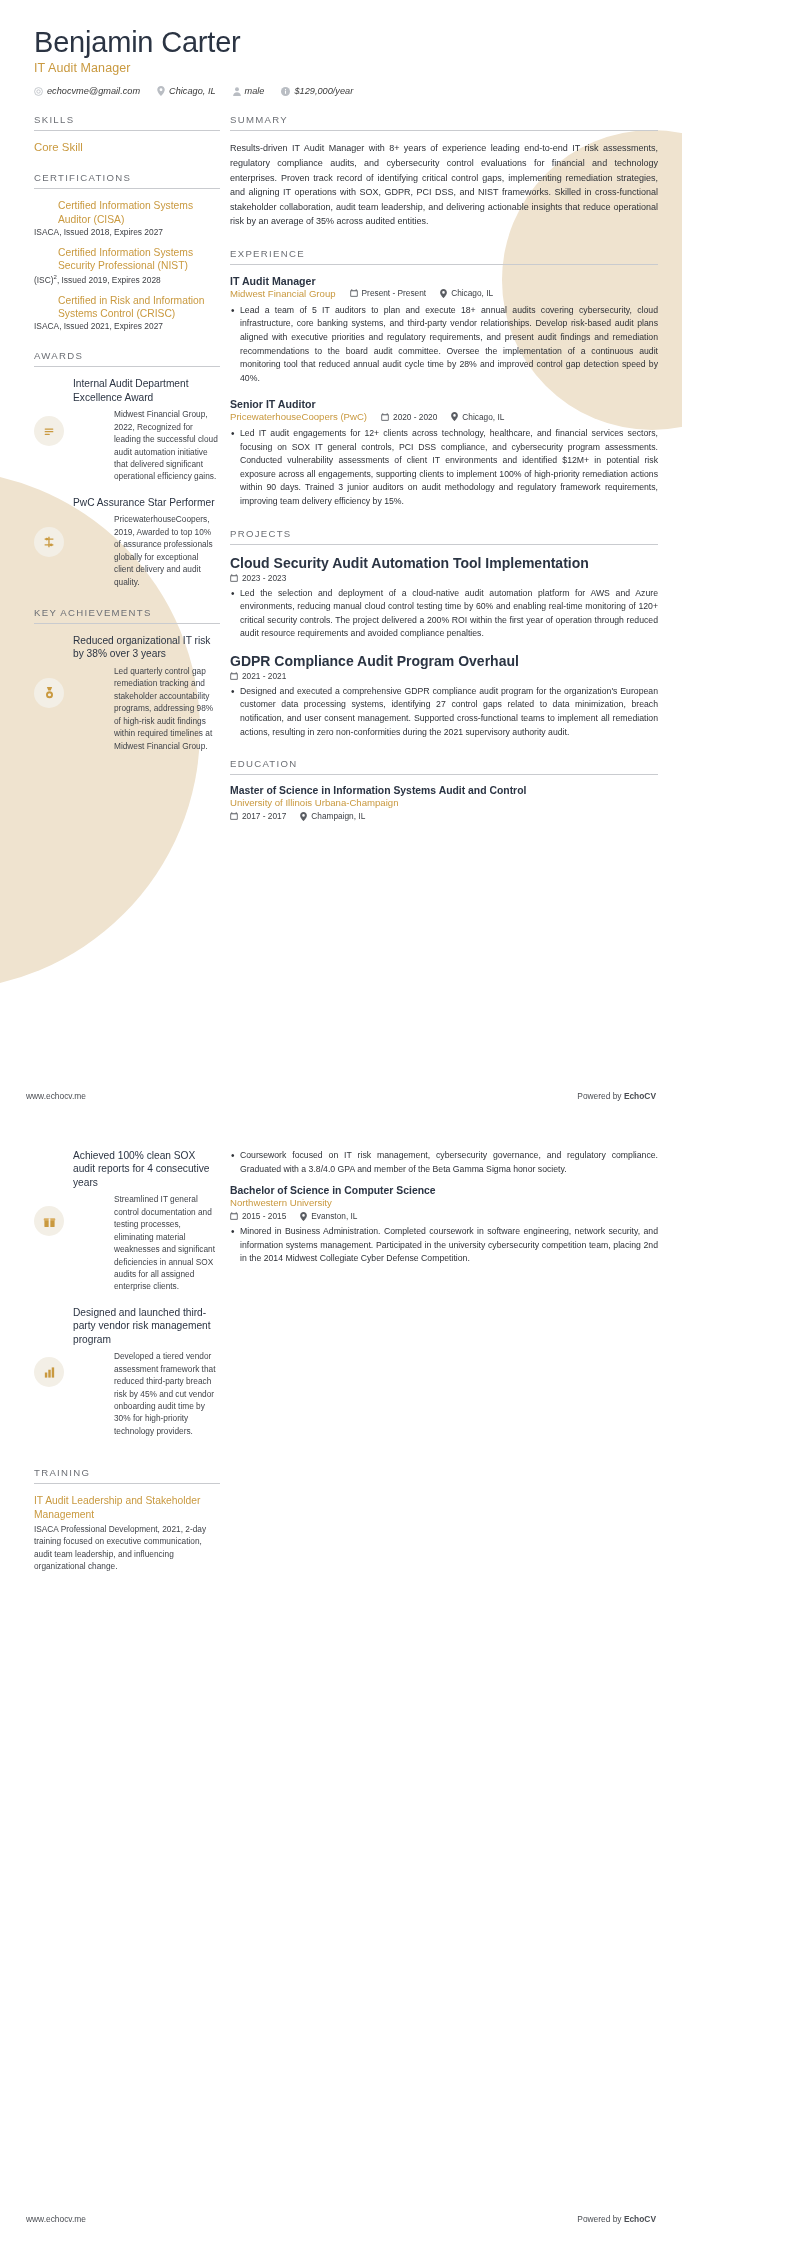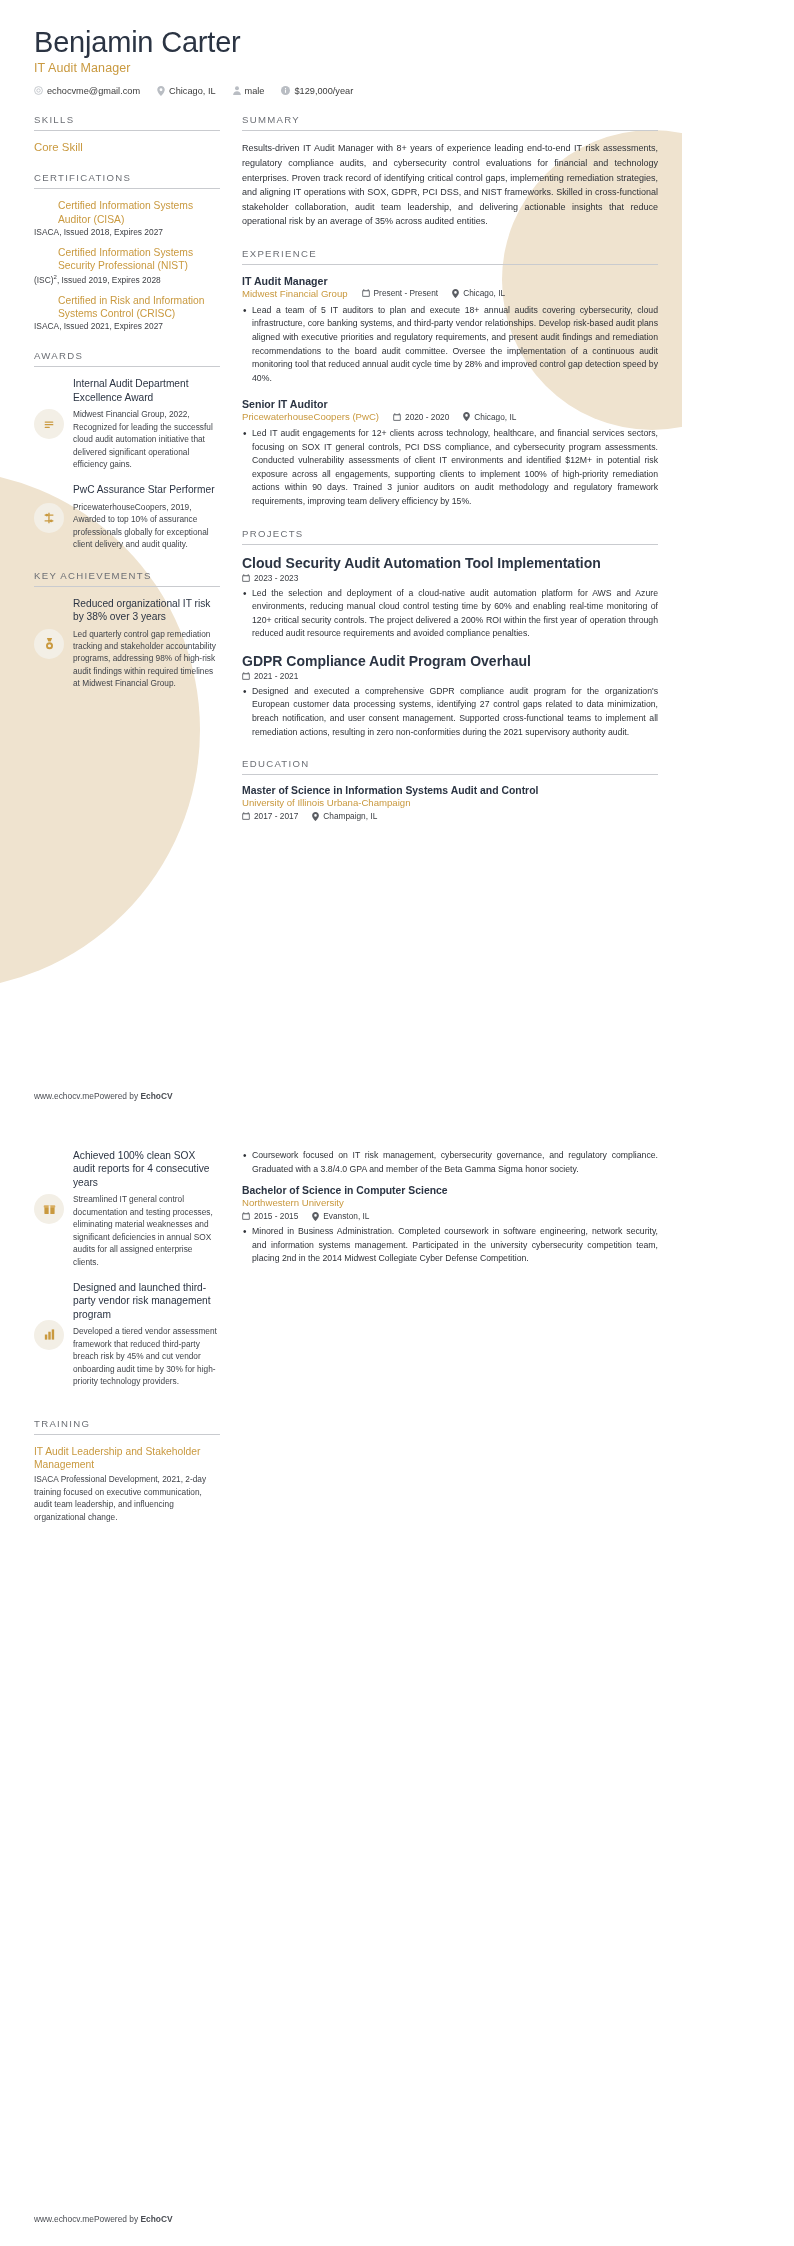--- a/index.html
+++ b/index.html
@@ -47,26 +47,26 @@
     letter-spacing: 0.1px;
   }
   .contacts {
     display: flex;
     align-items: center;
     gap: 17px;
     margin-top: 11px;
     font-size: 9.2px;
     color: #3b3b3b;
   }
-  .contacts .ci { display: flex; align-items: flex-start; gap: 4px; }
+  .contacts .ci { display: flex; align-items: center; gap: 4px; font-style: italic; }
   .gicon { color: #b9bdc3; display: inline-flex; align-items: center; }
   .gicon svg { display: block; }
 
   
-  .cols { display: flex; padding: 18px 24px 0 34px; gap: 22px; }
+  .cols { display: flex; padding: 18px 24px 0 34px; gap: 10px; }
   .left  { width: 186px; flex: 0 0 186px; }
   .right { flex: 1 1 auto; }
 
   .sec-title {
     font-size: 9.6px;
     letter-spacing: 1.3px;
     color: #6c6f75;
     padding-bottom: 5px;
     border-bottom: 1.6px solid #c9cbcf;
     margin-bottom: 10px;
@@ -120,20 +120,21 @@
   .ai-title {
     font-size: 10.2px;
     color: #2b3443;
     line-height: 1.32;
   }
   .ai-desc {
     font-size: 8.3px;
     color: #41444a;
     line-height: 1.5;
     margin-top: 4px;
+    margin-left: 41px;
   }
 
   
   .tr { margin-bottom: 10px; }
   .tr-name {
     font-size: 10.3px;
     color: #c9993f;
     line-height: 1.3;
   }
   .tr-desc {
@@ -200,22 +201,23 @@
   .edu-line {
     display: flex; align-items: center; gap: 14px;
     margin-top: 3px; margin-bottom: 4px;
   }
 
   
   .footer {
     position: relative;
     z-index: 3;
     display: flex;
+    justify-content: space-between;
     align-items: center;
-    padding: 0 34px;
+    padding: 0 26px;
     font-size: 8.4px;
     color: #4a4d53;
   }
   .footer .brand { font-weight: 700; }
   .footer .brand em { font-style: normal; }
 
   .page-1 { height: 1123px; }
   .page-2 { height: 1123px; }
 </style>
 </head>

